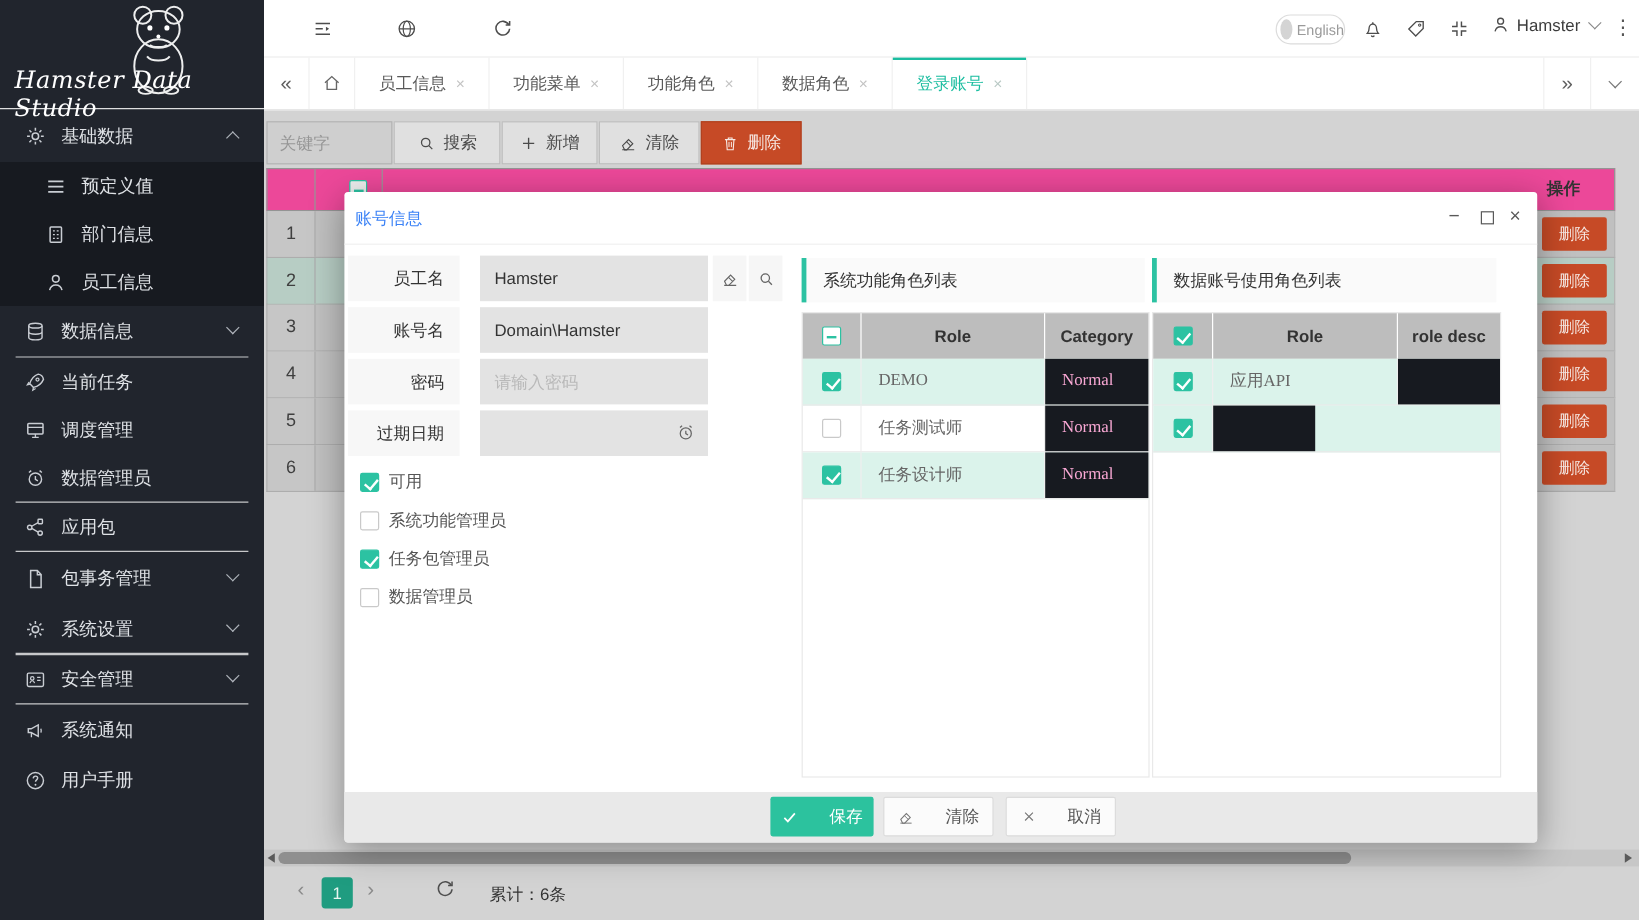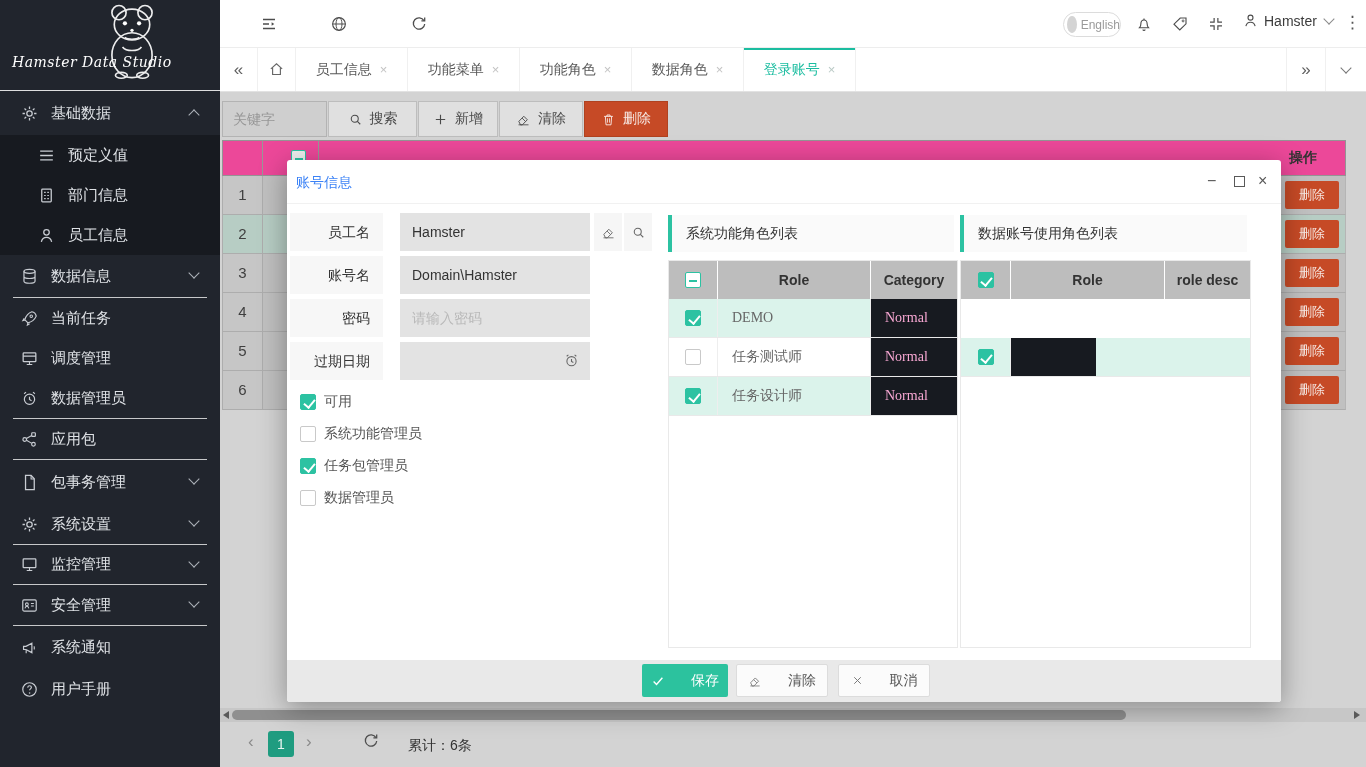--- a/index.html
+++ b/index.html
@@ -6,21 +6,21 @@
   html,body { background:#888; }
   .app {
     position:relative; width:1366px; height:767px; overflow:hidden;
     font-family:"Liberation Sans", sans-serif; background:#d3d3d3;
   }
 
   
   .sidebar { position:absolute; left:0; top:0; width:220px; height:767px; background:#21252d; z-index:3; }
   .logo { position:relative; height:91px; border-bottom:1px solid rgba(255,255,255,.85); }
   .logo-text { position:absolute; left:12px; top:54px; width:196px; color:#fff;
-    font-family:"DejaVu Serif", serif; font-style:italic; font-size:14px; letter-spacing:.5px; }
+    font-family:"DejaVu Serif", serif; font-style:italic; font-size:20px; letter-spacing:.5px; }
   .logo-art { position:absolute; left:96px; top:2px; }
   .snav { display:flex; flex-direction:column; }
   .sitem { display:flex; align-items:center; padding-left:20px; color:#dfe2e6; font-size:15px; cursor:pointer; position:relative; }
   .sitem .sicon { width:19px; height:19px; margin-right:12px; color:#c9cdd3; flex:0 0 auto; }
   .sitem .sicon svg { width:19px; height:19px; display:block; }
   .sub { background:#171a20; }
   .sub .sitem { padding-left:37px; }
   .chev { width:8px; height:8px; border-right:1.6px solid #aeb3ba; border-bottom:1.6px solid #aeb3ba; position:absolute; right:22px; }
   .chev.down { transform:rotate(45deg); top:calc(50% - 7px); }
   .chev.up { transform:rotate(-135deg); top:calc(50% - 2px); }
@@ -354,29 +354,20 @@
       <div class="sitem" style="height:40px">
         <span class="sicon">
             <svg viewBox="0 0 24 24">
               <use href="#i-gear"></use>
             </svg>
           </span>
         <span>系统设置</span>
           <span class="chev down"></span>
       </div>
       <div class="sdiv"></div>
-      <div class="sitem" style="height:39px">
-        <span class="sicon">
-            <svg viewBox="0 0 24 24">
-              <use href="#i-monitor"></use>
-            </svg>
-          </span>
-        <span>监控管理</span>
-          <span class="chev down"></span>
-      </div>
       <div class="sdiv"></div>
       <div class="sitem" style="height:40px">
         <span class="sicon">
             <svg viewBox="0 0 24 24">
               <use href="#i-idcard"></use>
             </svg>
           </span>
         <span>安全管理</span>
           <span class="chev down"></span>
       </div>
@@ -647,20 +638,27 @@
 
     <div class="panel-title" style="left:673px;width:287px">数据账号使用角色列表</div>
     <div class="ptable" style="left:673px;width:291px">
       <div class="phead">
         <div class="phcell" style="width:50px">
             <span class="cb on"></span>
           </div>
         <div class="phcell" style="width:154px">Role</div>
         <div class="phcell" style="width:85px;border-right:none">role desc</div>
       </div>
+      <div class="prow mint" style="top:38px">
+        <div class="pcell ck" style="width:50px">
+            <span class="cb on"></span>
+          </div>
+        <div class="pcell txt" style="width:154px">应用API</div>
+        <div class="pcell sub" style="width:85px;border-right:none"></div>
+      </div>
       <div class="prow mint" style="top:77px">
         <div class="pcell ck" style="width:50px">
             <span class="cb on"></span>
           </div>
         <div class="pcell sub" style="width:85px;border-right:none"></div>
       </div>
     </div>
 
     <div class="m-foot">
       <div class="fbtn save">

